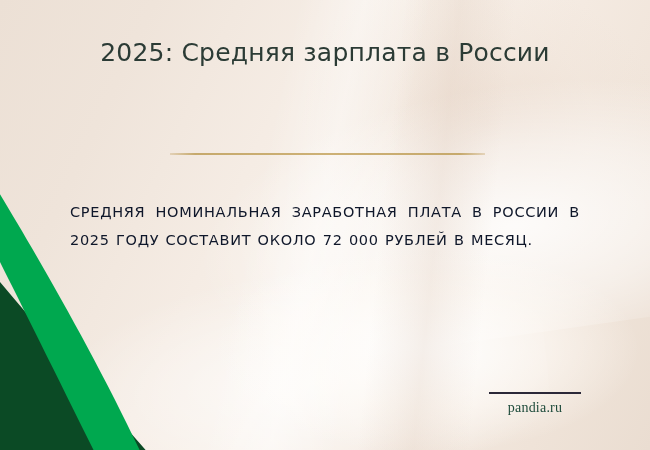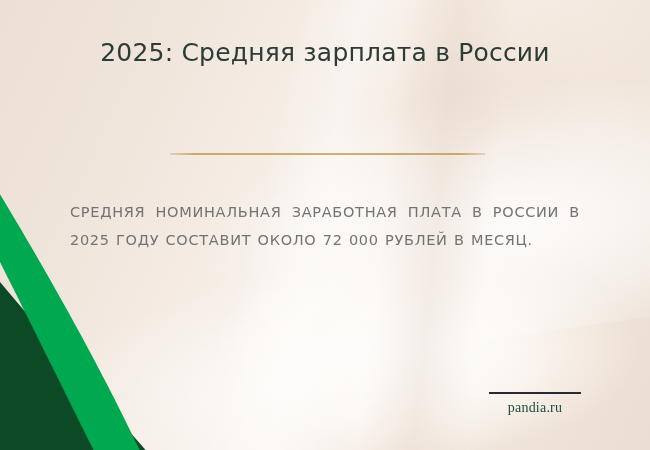--- a/index.html
+++ b/index.html
@@ -135,21 +135,21 @@
   }
 
   
   .body-text {
     position: absolute;
     left: 70px;
     top: 198px;
     width: 510px;
     text-align: justify;
     text-align-last: left;
-    color: #737373;
+    color: #0f172a;
     font-family: "DejaVu Sans", sans-serif;
     font-size: 14.5px;
     line-height: 28px;
     letter-spacing: 0.7px;
     word-spacing: 1px;
   }
 
   
   .footer {
     position: absolute;

